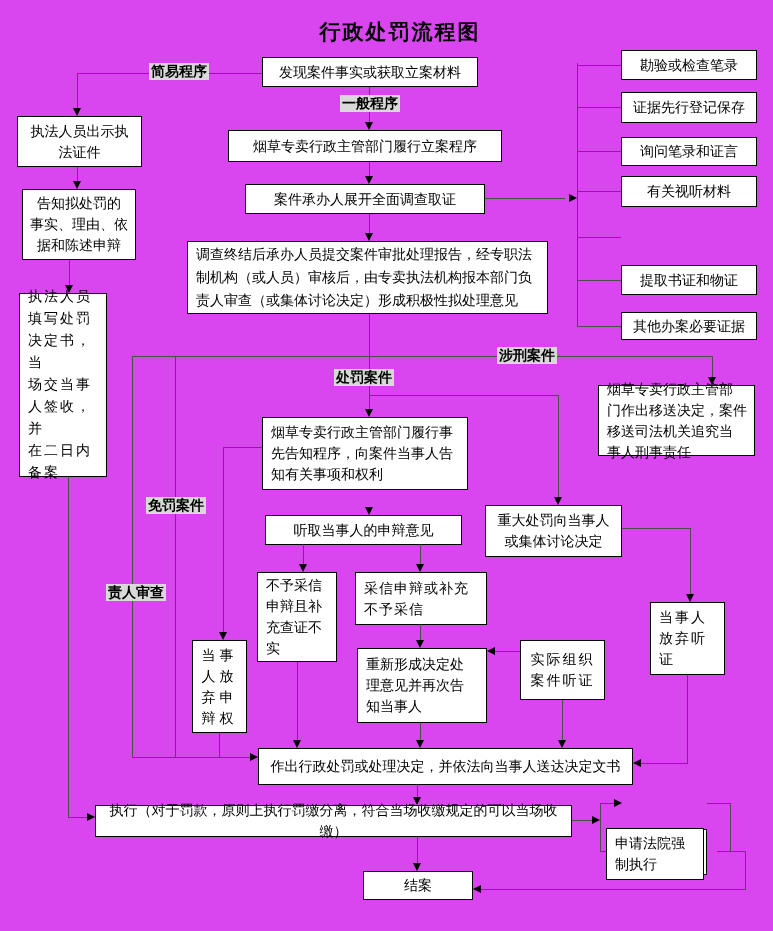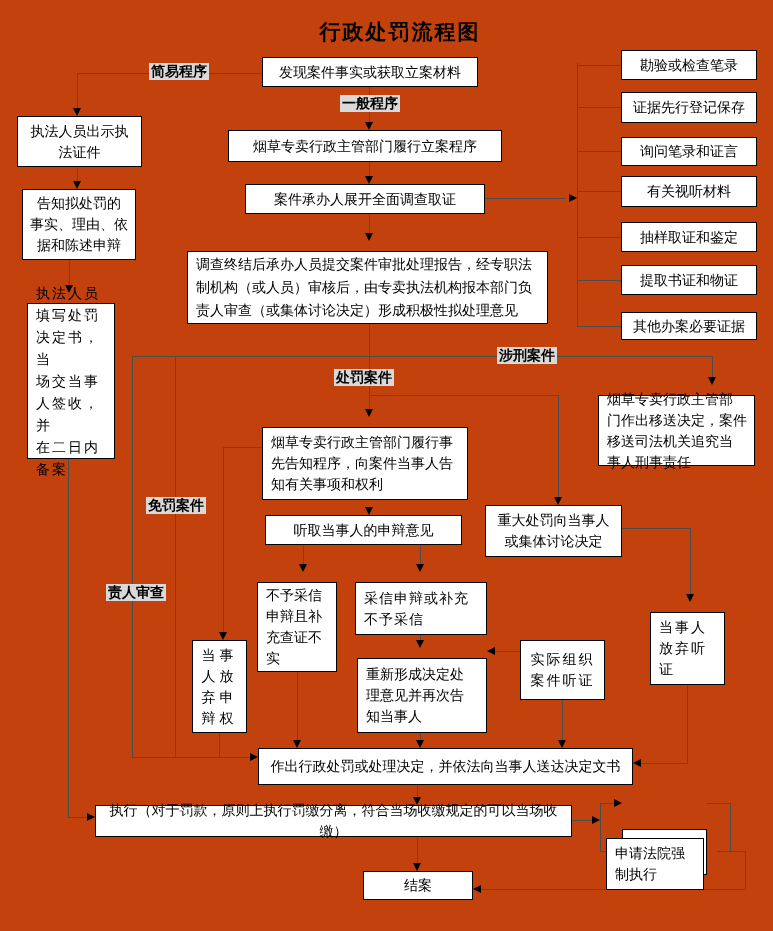--- a/index.html
+++ b/index.html
@@ -1,30 +1,30 @@
 <!DOCTYPE html>
 <html><head>
 <meta charset="utf-8">
 <style>
   html,body{margin:0;padding:0;background:#ffffff;}
   #canvas{
-    position:relative;width:773px;height:931px;background:#c2410c;
-    font-family:Liberation Sans, sans-serif;color:#000;
+    position:relative;width:773px;height:931px;background:#d946ef;
+    font-family:Liberation Serif, serif;color:#000;
     overflow:hidden;
   }
   #title{
     position:absolute;left:260px;top:18px;width:280px;text-align:center;
     font-size:21px;font-weight:bold;letter-spacing:2px;
   }
   .box{
     position:absolute;box-sizing:border-box;border:1px solid #000;background:#fff;
     display:flex;align-items:center;justify-content:center;text-align:center;
     font-size:14px;line-height:21px;white-space:pre-line;z-index:2;
   }
-  .ta-l{justify-content:flex-start;text-align:left;padding-left:8px;padding-right:0;margin-top:10px;}
+  .ta-l{justify-content:flex-start;text-align:left;padding-left:8px;padding-right:0;}
   .ls1{letter-spacing:1px;}
   .ls2{letter-spacing:2px;}
   .ls4{letter-spacing:4px;}
   .lh22{line-height:22px;}
   .lh23{line-height:23px;}
   .lbl{
     position:absolute;background:#d9d9d9;font-weight:bold;font-size:14px;
     line-height:17px;padding:0 2px;z-index:3;white-space:nowrap;
   }
   .vl{position:absolute;width:1px;background:#4d4d4d;z-index:1;}
@@ -131,37 +131,36 @@
   <div class="lbl" style="left:334px;top:369px">处罚案件</div>
   <div class="lbl" style="left:146px;top:497px">免罚案件</div>
   <div class="lbl" style="left:106px;top:584px">责人审查</div>
 
   <div class="box" style="left:262px;top:57px;width:216px;height:30px">发现案件事实或获取立案材料</div>
   <div class="box" style="left:17px;top:116px;width:125px;height:51px">执法人员出示执
 法证件</div>
   <div class="box" style="left:22px;top:189px;width:114px;height:71px">告知拟处罚的
 事实、理由、依
 据和陈述申辩</div>
-  <div class="box ta-l ls2 lh22" style="left:27px;top:293px;width:88px;height:156px">执法人员
+  <div class="box ta-l ls2 lh22" style="left:19px;top:293px;width:88px;height:184px">执法人员
 填写处罚
 决定书，当
 场交当事
 人签收，并
 在二日内
 备案</div>
   <div class="box" style="left:228px;top:130px;width:274px;height:32px">烟草专卖行政主管部门履行立案程序</div>
   <div class="box" style="left:245px;top:184px;width:240px;height:30px">案件承办人展开全面调查取证</div>
   <div class="box ta-l lh23" style="left:187px;top:241px;width:361px;height:73px">调查终结后承办人员提交案件审批处理报告，经专职法
 制机构（或人员）审核后，由专卖执法机构报本部门负
 责人审查（或集体讨论决定）形成积极性拟处理意见</div>
   <div class="box" style="left:621px;top:50px;width:136px;height:30px">勘验或检查笔录</div>
   <div class="box" style="left:621px;top:92px;width:136px;height:31px">证据先行登记保存</div>
   <div class="box" style="left:621px;top:137px;width:136px;height:29px">询问笔录和证言</div>
   <div class="box" style="left:621px;top:176px;width:136px;height:31px">有关视听材料</div>
-  <div class="box" style="left:621px;top:222px;width:136px;height:30px">抽样取证和鉴定</div>
   <div class="box" style="left:621px;top:265px;width:136px;height:30px">提取书证和物证</div>
   <div class="box" style="left:621px;top:312px;width:136px;height:28px">其他办案必要证据</div>
   <div class="box ta-l" style="left:598px;top:385px;width:157px;height:71px">烟草专卖行政主管部
 门作出移送决定，案件
 移送司法机关追究当
 事人刑事责任</div>
   <div class="box ta-l" style="left:262px;top:417px;width:206px;height:73px">烟草专卖行政主管部门履行事
 先告知程序，向案件当事人告
 知有关事项和权利</div>
   <div class="box" style="left:265px;top:515px;width:197px;height:30px">听取当事人的申辩意见</div>

